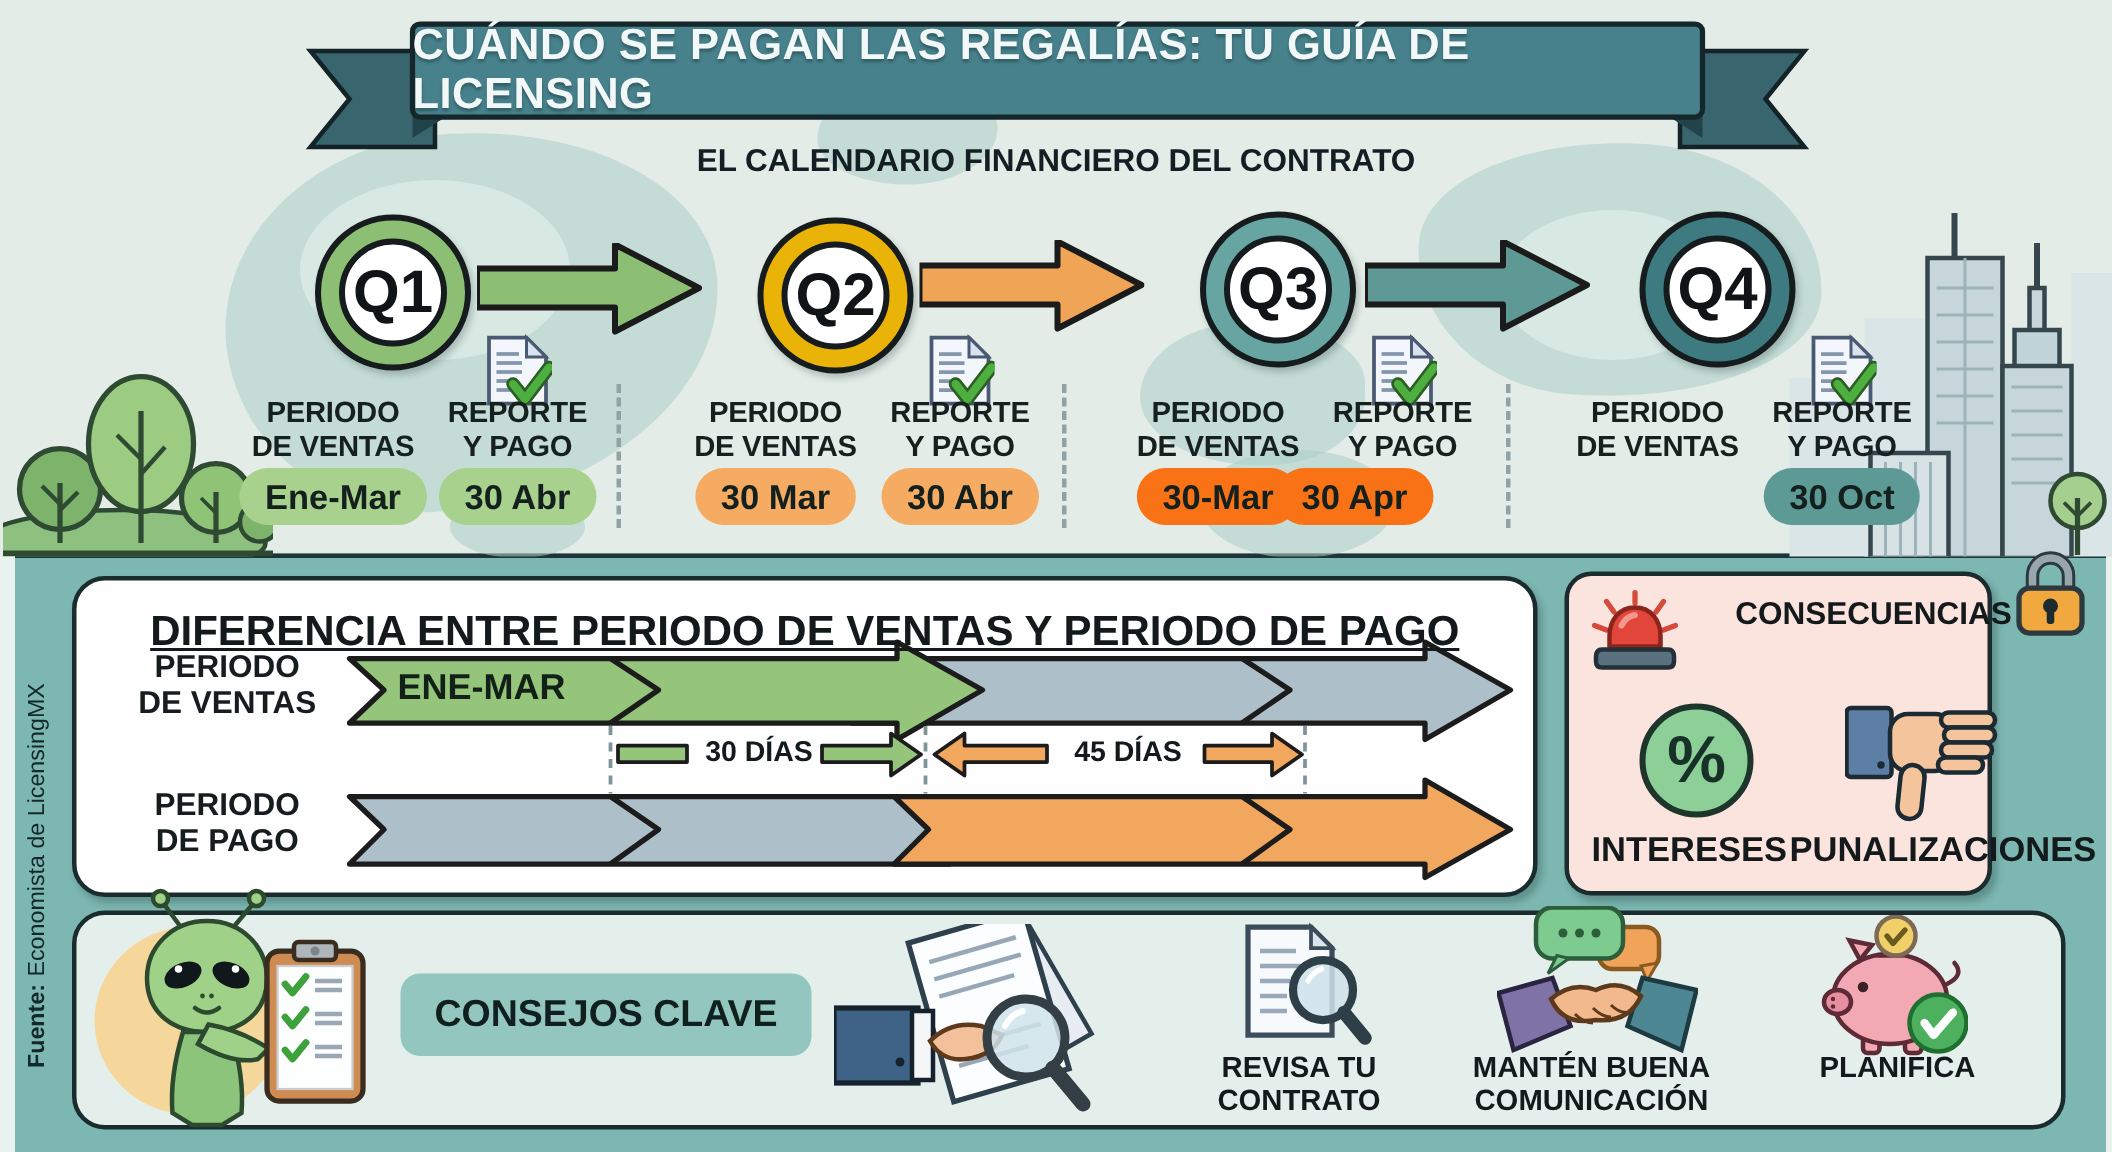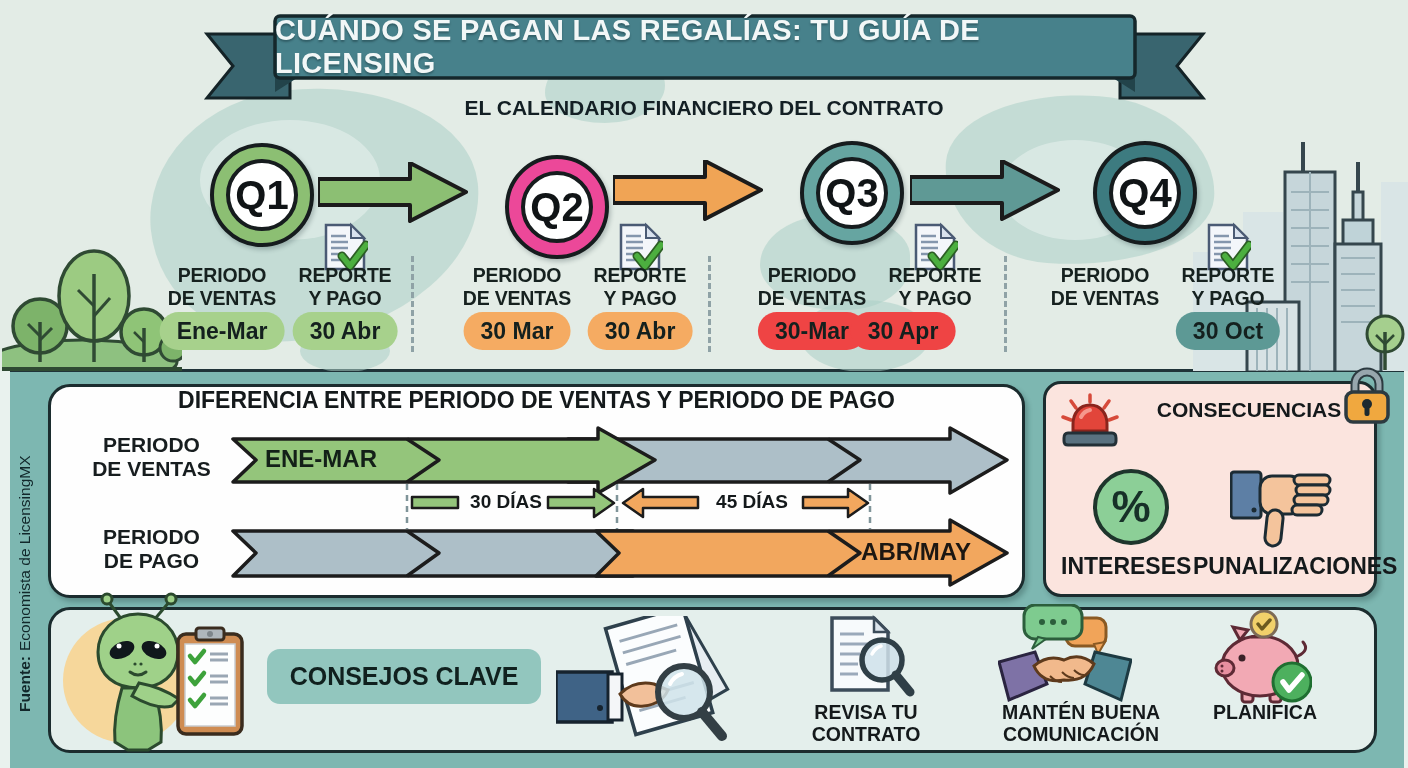--- a/index.html
+++ b/index.html
@@ -25,63 +25,63 @@
   .banner-text{position:absolute;left:275px;top:16px;width:860px;height:62px;z-index:4;
     display:flex;align-items:center;justify-content:center;font-weight:bold;font-size:29px;
     color:#f2f7f7;letter-spacing:.3px;text-shadow:0 2px 2px rgba(10,30,34,.35);}
   .subtitle{position:absolute;left:0;top:96px;width:1408px;text-align:center;font-weight:bold;font-size:21px;z-index:2;color:#131f24;}
 
   .qcircle{position:absolute;width:104px;height:104px;border-radius:50%;border:4px solid #161c1e;
     display:flex;align-items:center;justify-content:center;z-index:2;box-shadow:2px 3px 4px rgba(30,50,55,.25);}
   .qcircle .inner{width:72px;height:72px;background:#fff;border:4px solid #161c1e;border-radius:50%;
     display:flex;align-items:center;justify-content:center;font-weight:bold;font-size:40px;color:#101416;}
   .c-q1{left:210px;top:143px;background:#8cbf73;}
-  .c-q2{left:505px;top:155px;background:#ec4899;}
+  .c-q2{left:505px;top:145px;background:#eab308;}
   .c-q3{left:800px;top:141px;background:#66a5a1;}
   .c-q4{left:1093px;top:141px;background:#3d7b80;}
 
   .qarrow{position:absolute;width:150px;height:62px;z-index:1;}
   .qarrow polygon{stroke:#1b1b1b;stroke-width:4;stroke-linejoin:round;}
   .a1{left:318px;top:162px;} .a1 polygon{fill:#8cbf73;}
   .a2{left:613px;top:160px;} .a2 polygon{fill:#f0a455;}
   .a3{left:910px;top:160px;} .a3 polygon{fill:#5f9995;}
 
   .vsep{position:absolute;top:256px;height:96px;width:0;border-left:3px dashed #8fa2a6;z-index:1;}
   .s1{left:411px;} .s2{left:708px;} .s3{left:1004px;}
 
   .qlabel{position:absolute;top:264px;width:164px;text-align:center;font-weight:bold;
     font-size:19.5px;line-height:23px;z-index:2;letter-spacing:-.2px;color:#16211f;}
   .badge{position:absolute;top:312px;height:38px;line-height:38px;padding:0 17px;border-radius:19px;
     font-weight:bold;font-size:23px;transform:translateX(-50%);z-index:2;color:#14201e;white-space:nowrap;}
-  .b-q1{background:#a7d18c;} .b-q2{background:#f5ab62;} .b-q3{background:#ef4444;} .b-q4{background:#5d9995;}
+  .b-q1{background:#a7d18c;} .b-q2{background:#f5ab62;} .b-q3{background:#f97316;} .b-q4{background:#5d9995;}
 
   .docico{position:absolute;width:46px;height:50px;top:222px;z-index:2;}
 
   
   .teal-sec{position:absolute;left:10px;top:369px;width:1394px;height:399px;background:#7db7b1;border-top:3px solid #1f3338;}
   .source{position:absolute;left:16px;top:712px;width:302px;transform:rotate(-90deg);transform-origin:0 0;
     font-size:15.5px;color:#12282b;white-space:nowrap;z-index:5;}
   .source .lbl{font-weight:bold;margin-right:5px;}
 
   .panel-timeline{position:absolute;left:48px;top:384px;width:977px;height:214px;background:#fefefe;
     border:3px solid #1b2c2e;border-radius:22px;z-index:2;box-shadow:3px 4px 5px rgba(20,45,48,.28);}
-  .tl-title{position:absolute;left:0;top:0;width:100%;text-align:center;font-weight:bold;font-size:23px;color:#14191b;}
+  .tl-title{position:absolute;left:0;top:18px;width:100%;text-align:center;font-weight:bold;font-size:28px;color:#14191b;text-decoration:underline;}
   .tl-rowlabel{position:absolute;width:165px;text-align:center;font-weight:bold;font-size:21px;line-height:24px;}
   .tl-l1{left:18px;top:46px;} .tl-l2{left:18px;top:138px;}
   .tl-svg{position:absolute;left:0;top:0;width:965px;height:208px;}
   .tl-svg polygon,.tl-svg rect{stroke:#1c1c1c;stroke-width:3.5;stroke-linejoin:round;}
   .tl-svg .thin{stroke-width:2.5;}
   .tl-svg .chev{fill:none;stroke:#1c1c1c;stroke-width:3.5;stroke-linejoin:round;}
   .tl-svg .dash{stroke:#7f9499;stroke-width:2.5;stroke-dasharray:6 5;}
   .band-txt{position:absolute;width:160px;text-align:center;font-weight:bold;font-size:24px;color:#132018;}
   .tl-enemar{left:190px;top:58px;} .tl-abrmay{left:785px;top:151px;color:#1c1712;}
   .gap-txt{position:absolute;width:104px;text-align:center;font-weight:bold;font-size:19px;color:#14191b;}
   .tl-g30{left:403px;top:104px;} .tl-g45{left:649px;top:104px;}
 
-  .panel-pink{position:absolute;left:1043px;top:381px;width:334px;height:216px;background:#fbe4de;
+  .panel-pink{position:absolute;left:1043px;top:381px;width:285px;height:216px;background:#fbe4de;
     border:3px solid #1b2c2e;border-radius:18px;z-index:2;box-shadow:3px 4px 5px rgba(20,45,48,.28);}
   .cons-title{position:absolute;left:78px;top:12px;width:250px;text-align:center;font-weight:bold;
     font-size:21px;line-height:27px;color:#14191b;}
   .siren{position:absolute;left:13px;top:9px;width:62px;height:64px;}
   .padlock{position:absolute;left:1344px;top:366px;width:46px;height:60px;z-index:3;}
   .pct-circle{position:absolute;left:47px;top:85px;width:76px;height:76px;border-radius:50%;background:#8ccf97;
     border:4px solid #1e352c;display:flex;align-items:center;justify-content:center;
     font-weight:bold;font-size:44px;color:#173028;}
   .thumbs{position:absolute;left:184px;top:86px;width:104px;height:80px;}
   .cons-item{position:absolute;top:169px;text-align:left;font-weight:bold;font-size:23px;color:#14191b;white-space:nowrap;}
@@ -94,21 +94,21 @@
   .alien{position:absolute;left:70px;top:592px;width:180px;height:162px;z-index:4;}
   .pill{position:absolute;left:267px;top:649px;width:274px;height:55px;border-radius:13px;background:#92c6be;
     display:flex;align-items:center;justify-content:center;font-weight:bold;font-size:25px;z-index:3;color:#10201e;}
   .tip-icon{position:absolute;z-index:3;}
   .ic-hand{left:556px;top:616px;width:192px;height:132px;}
   .ic-contract{left:824px;top:614px;width:92px;height:84px;}
   .ic-shake{left:998px;top:604px;width:134px;height:104px;}
   .ic-piggy{left:1212px;top:610px;width:100px;height:96px;}
   .tip-label{position:absolute;top:702px;width:210px;text-align:center;font-weight:bold;
     font-size:19.5px;line-height:21.5px;z-index:3;color:#14191b;}
-  .t1{left:761px;} .t2{left:976px;} .t3{left:1160px;}
+  .t1{left:761px;} .t2{left:956px;} .t3{left:1160px;}
 
   .deco{z-index:1;}
 </style>
 </head>
 <body>
 
 <div class="canvas">
 
   <div class="top-sec">
     <div class="blob b1 deco"></div>
@@ -338,21 +338,20 @@
     <div class="tl-title">DIFERENCIA ENTRE PERIODO DE VENTAS Y PERIODO DE PAGO</div>
     <div class="tl-rowlabel tl-l1">
       <div>PERIODO</div>
         <div>DE VENTAS</div>
       </div>
     <div class="tl-rowlabel tl-l2">
       <div>PERIODO</div>
         <div>DE PAGO</div>
       </div>
     <div class="band-txt tl-enemar">ENE-MAR</div>
-    <div class="band-txt tl-abrmay">ABR/MAY</div>
     <div class="gap-txt tl-g30">30 DÍAS</div>
     <div class="gap-txt tl-g45">45 DÍAS</div>
   </div>
 
   <div class="panel-pink">
     <svg class="siren" viewBox="0 0 62 64">
       <g stroke="#d64a3a" stroke-width="3.5" stroke-linecap="round">
         <line x1="31" y1="2" x2="31" y2="9"></line>
           <line x1="12" y1="8" x2="17" y2="15"></line>
         <line x1="50" y1="8" x2="45" y2="15"></line>

